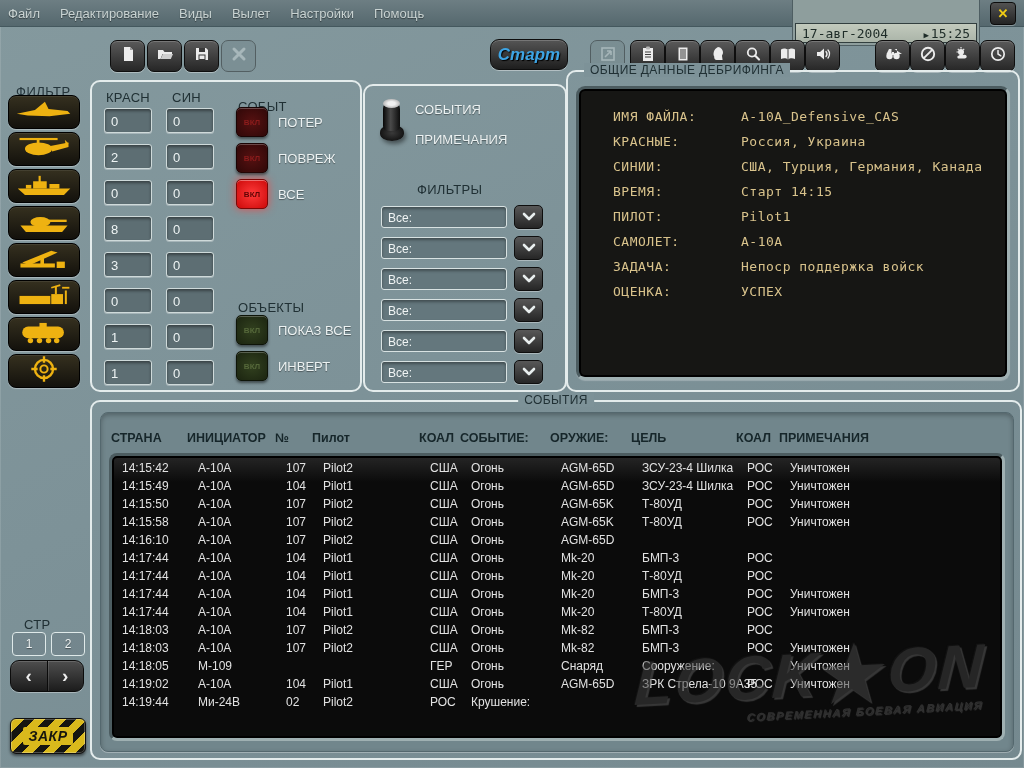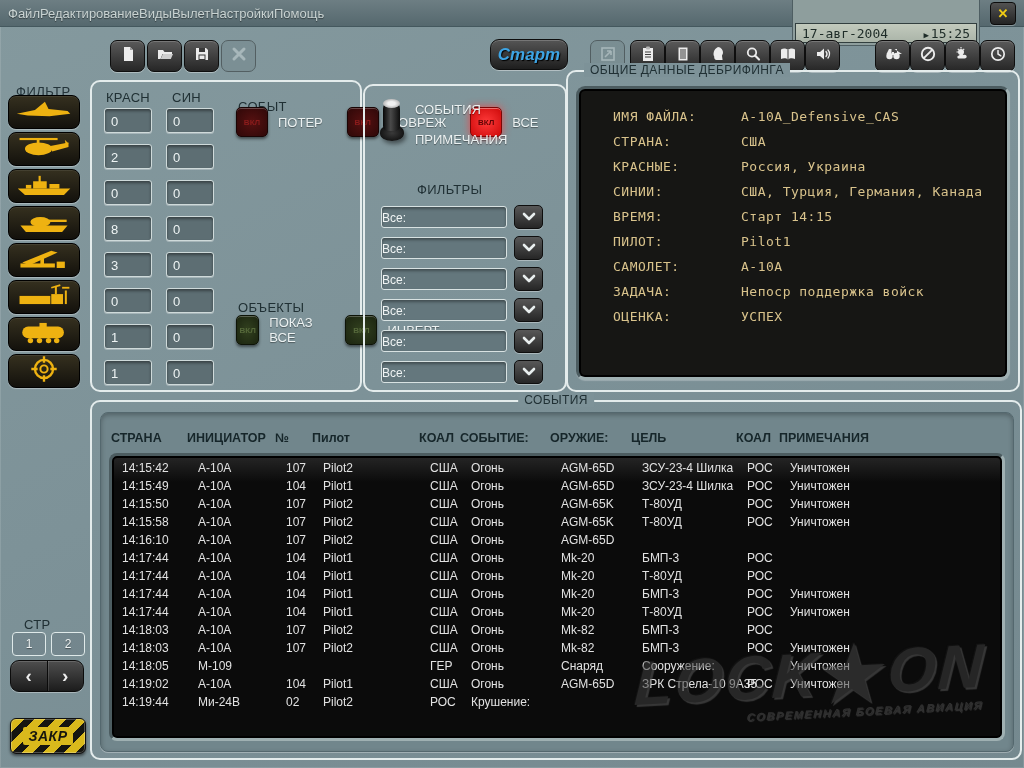--- a/index.html
+++ b/index.html
@@ -3,21 +3,21 @@
 <meta charset="utf-8">
 <style>
   html,body{margin:0;padding:0;background:#4a5a5e;}
   .window{position:relative;width:1024px;height:768px;overflow:hidden;
     background:linear-gradient(155deg,#84999e 0%,#7d9298 45%,#75898f 100%);
     font-family:"Liberation Sans",sans-serif;box-shadow:inset 0 0 0 1px rgba(255,255,255,.12);}
   
   .menubar{position:absolute;top:0;left:0;right:0;height:26px;
     background:linear-gradient(#6d7e83,#55686e);border-bottom:1px solid #44585e;
     display:flex;align-items:center;padding:0 8px;}
-  .menu-items{display:flex;}
+  .menu-items{display:flex;gap:20px;}
   .menu-item{color:#c9d3d2;font-size:13px;text-shadow:0 1px 1px rgba(0,0,0,.45);cursor:default;}
   .menubar-right{margin-left:auto;display:flex;align-items:center;gap:10px;}
   .lcd-bezel{background:#8e9e9d;border:1px solid #4e5e62;border-radius:3px;padding:2px;}
   .lcd{width:168px;height:18px;background:linear-gradient(#c2cabd,#aab4a8);
     border:1px solid #323f3f;display:flex;align-items:center;justify-content:space-between;
     padding:0 6px;font-family:"DejaVu Sans Mono",monospace;font-size:13px;color:#1e2c28;margin-top:40px;}
   .lcd .tri{font-size:9px;margin-right:2px;}
   .win-close{width:24px;height:21px;border-radius:4px;background:linear-gradient(#525252,#242424);
     border:1px solid #0c0c0c;box-shadow:0 1px 0 rgba(255,255,255,.3);color:#f2cd14;
     font-weight:bold;font-size:13px;display:flex;align-items:center;justify-content:center;cursor:pointer;}
@@ -42,21 +42,21 @@
   .frame{position:absolute;border:2px solid #e4ecec;border-radius:10px;}
   .legend{position:absolute;top:-9px;background:#7d9298;padding:0 6px;font-size:12px;
     color:#203034;letter-spacing:.4px;white-space:nowrap;}
   .panel-label{position:absolute;font-size:13px;color:#203034;letter-spacing:.3px;}
   .white-label{position:absolute;font-size:13px;color:#ecf2f2;text-shadow:0 1px 1px rgba(0,0,0,.4);}
   
   .c-col{position:absolute;display:flex;flex-direction:column;gap:11px;}
   .cbox{width:48px;height:25px;background:#5d6e73;border:1px solid #cfdada;border-radius:3px;
     box-shadow:inset 0 2px 3px rgba(0,0,0,.4),0 1px 0 rgba(255,255,255,.3);
     color:#eef4f4;font-size:13px;line-height:25px;padding-left:6px;box-sizing:border-box;}
-  .tgl-col{position:absolute;display:flex;flex-direction:row;gap:24px;}
+  .tgl-col{position:absolute;display:flex;flex-direction:column;gap:8px;}
   .tgl-row{display:flex;align-items:center;gap:10px;height:28px;}
   .tgl{width:30px;height:28px;border-radius:5px;font-size:8px;font-weight:bold;
     display:flex;align-items:center;justify-content:center;cursor:pointer;
     box-shadow:0 2px 3px rgba(0,0,0,.5),inset 0 1px 0 rgba(255,255,255,.25);}
   .tgl.red.off{background:radial-gradient(#571111,#2e0808);color:#8c1c1c;border:1px solid #1a0404;}
   .tgl.red.on{background:radial-gradient(#ff3a3a,#cc0909);color:#5e0404;border:1px solid #7a0808;
     box-shadow:0 0 9px rgba(255,60,60,.8),inset 0 1px 0 rgba(255,200,200,.5);}
   .tgl.green.off{background:radial-gradient(#32411f,#1b2410);color:#55683a;border:1px solid #0e1408;}
   .tgl-label{font-size:13px;color:#ecf2f2;text-shadow:0 1px 1px rgba(0,0,0,.4);}
   
@@ -64,21 +64,21 @@
   .switch .base{position:absolute;bottom:0;left:1px;width:24px;height:16px;border-radius:50%/45%;
     background:radial-gradient(#3a3a3a,#050505);box-shadow:2px 3px 4px rgba(0,0,0,.45);}
   .switch .lever{position:absolute;left:4px;top:2px;width:17px;height:30px;border-radius:8px 8px 5px 5px;
     background:linear-gradient(90deg,#060606,#4a4a4a 45%,#0d0d0d);}
   .switch .cap{position:absolute;left:4px;top:0;width:17px;height:9px;border-radius:50%;
     background:radial-gradient(#f0f0f0 30%,#8e8e8e);}
   .dd-col{position:absolute;left:16px;top:119px;display:flex;flex-direction:column;gap:7px;}
   .dd-row{display:flex;align-items:center;gap:7px;}
   .dd-value{width:126px;height:22px;background:#64777d;border:1px solid #d8e2e2;border-radius:3px;
     box-shadow:inset 0 2px 3px rgba(0,0,0,.35);color:#f0f4f4;font-size:12px;line-height:22px;
-    box-sizing:border-box;}
+    padding-left:6px;box-sizing:border-box;}
   .dd-btn{width:27px;height:22px;border-radius:5px;background:linear-gradient(#585858,#262626);
     border:1px solid #0e0e0e;box-shadow:0 1px 0 rgba(255,255,255,.35);display:flex;
     align-items:center;justify-content:center;cursor:pointer;}
   
   .crt{position:absolute;background:#161614;border-radius:9px;
     border:3px solid;border-color:#4c5c60 #9fb0b2 #9fb0b2 #4c5c60;
     box-shadow:inset 0 0 0 2px #000,0 1px 1px rgba(255,255,255,.25);}
   .dbr-rows{padding:20px 0 0 12px;}
   .dbr-row{height:25px;font-family:"DejaVu Sans Mono",monospace;font-size:13px;color:#d9c38c;
     letter-spacing:.5px;white-space:nowrap;}
@@ -424,21 +424,20 @@
           </div>
         </div>
       </div>
   </div>
 
   <div class="frame" style="left:566px;top:70px;width:450px;height:318px">
     <div class="legend" style="left:16px">ОБЩИЕ ДАННЫЕ ДЕБРИФИНГА</div>
     <div class="crt" style="left:8px;top:14px;width:428px;height:288px">
       <div class="dbr-rows">
           <div class="dbr-row"><span class="dbr-label">ИМЯ ФАЙЛА:</span><span class="dbr-value">A-10A_Defensive_CAS</span></div>
-          <div class="dbr-row"><span class="dbr-label">СТРАНА:</span><span class="dbr-value">США</span></div>
           <div class="dbr-row"><span class="dbr-label">КРАСНЫЕ:</span><span class="dbr-value">Россия, Украина</span></div>
           <div class="dbr-row"><span class="dbr-label">СИНИИ:</span><span class="dbr-value">США, Турция, Германия, Канада</span></div>
           <div class="dbr-row"><span class="dbr-label">ВРЕМЯ:</span><span class="dbr-value">Старт 14:15</span></div>
           <div class="dbr-row"><span class="dbr-label">ПИЛОТ:</span><span class="dbr-value">Pilot1</span></div>
           <div class="dbr-row"><span class="dbr-label">САМОЛЕТ:</span><span class="dbr-value">A-10A</span></div>
           <div class="dbr-row"><span class="dbr-label">ЗАДАЧА:</span><span class="dbr-value">Непоср поддержка войск</span></div>
           <div class="dbr-row"><span class="dbr-label">ОЦЕНКА:</span><span class="dbr-value">УСПЕХ</span></div>
         </div>
     </div>
   </div>

